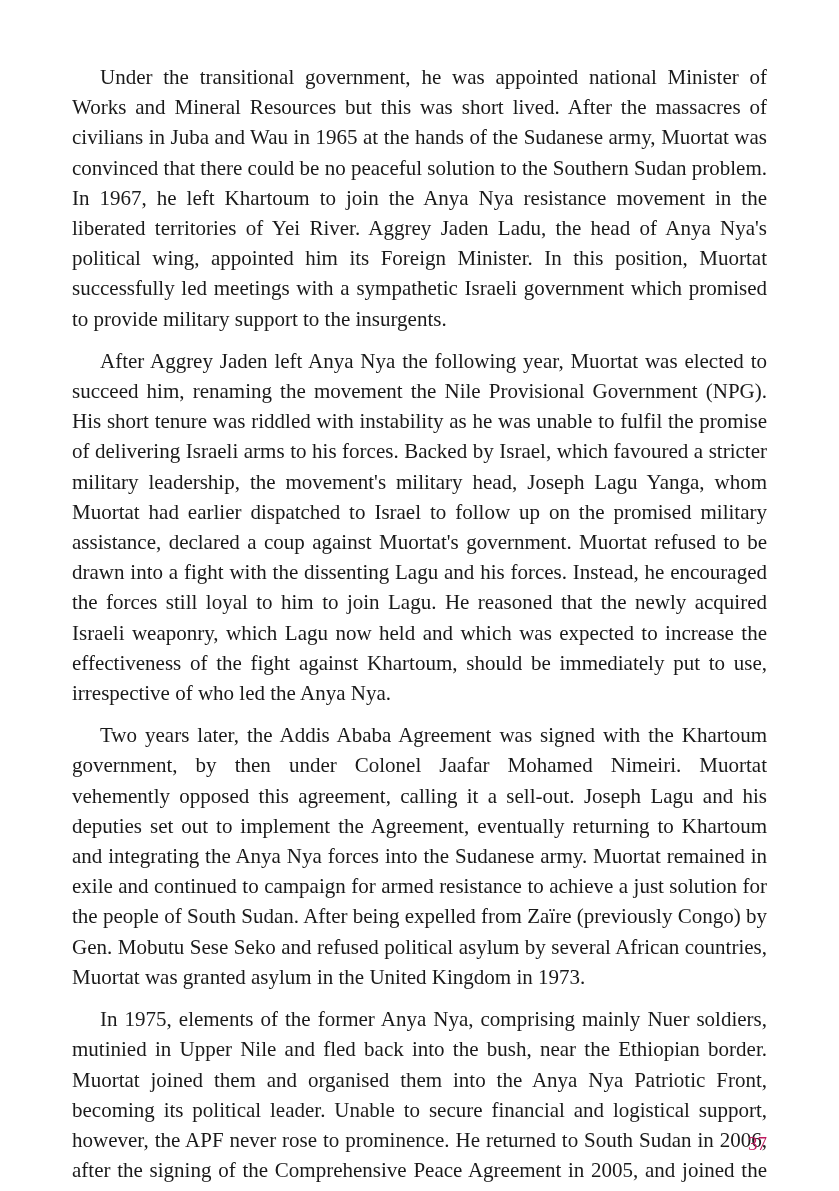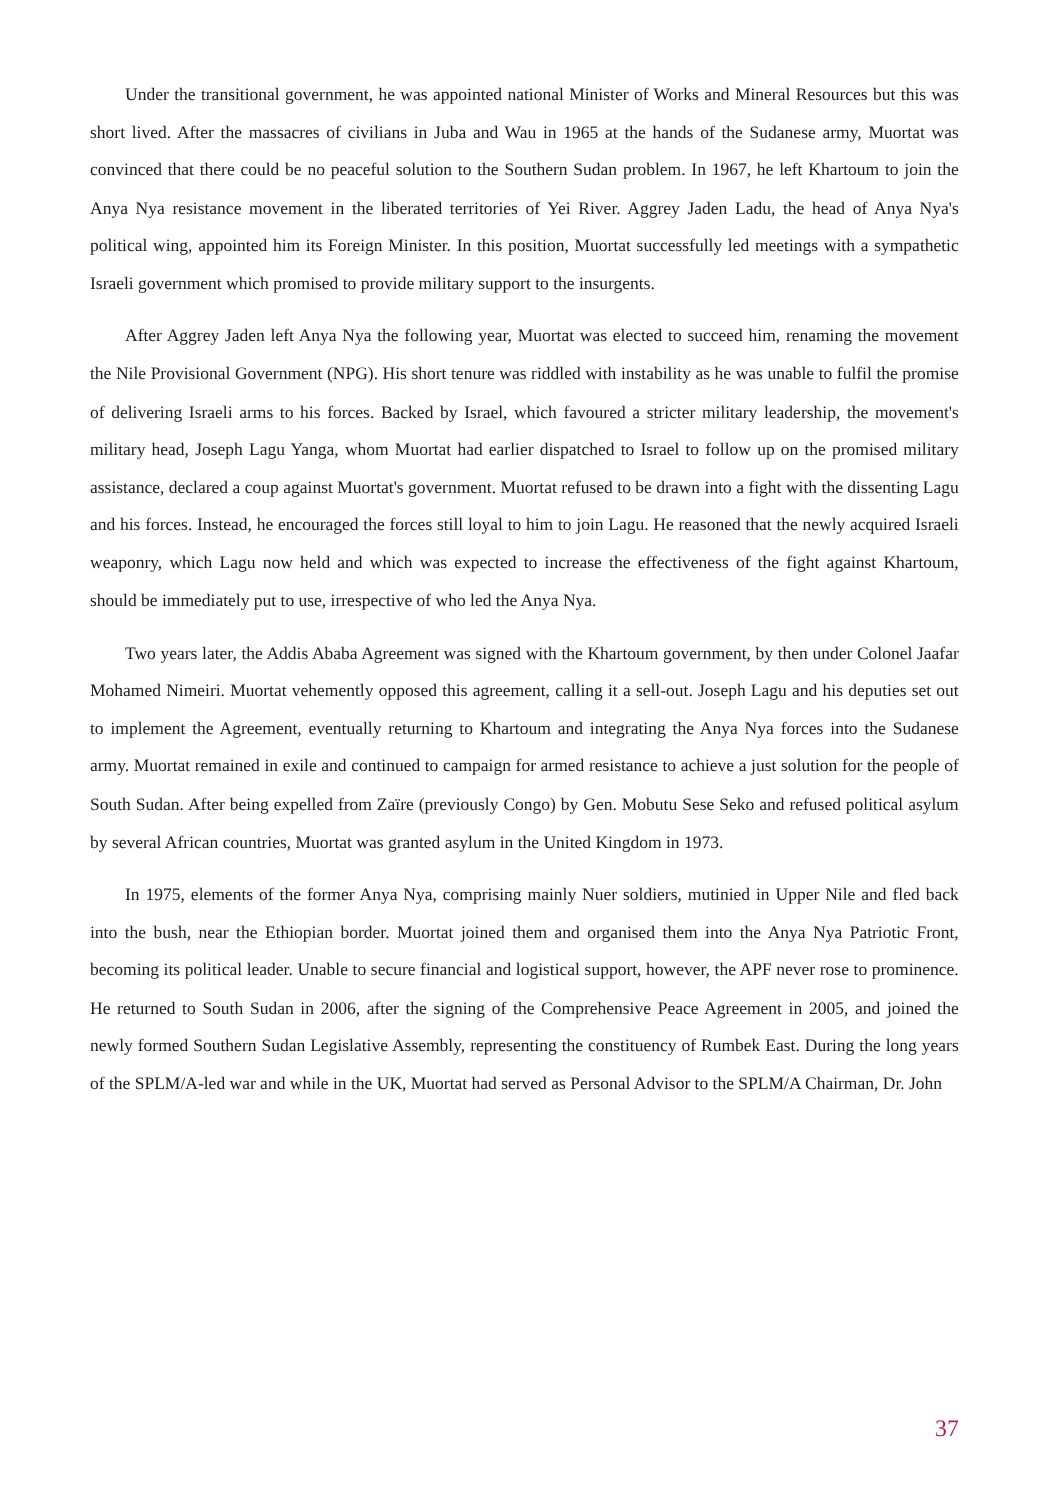--- a/index.html
+++ b/index.html
@@ -22,21 +22,21 @@
     background: #ffffff;
   }
   .body-text {
     width: 695px;
     margin: 0 auto;
   }
   .para {
     margin: 0;
     text-align: justify;
     text-justify: inter-word;
-    font-size: 14px;
+    font-size: 21px;
     line-height: 30.2px;
     text-indent: 28px;
     hyphens: none;
   }
   .para + .para {
     margin-top: 12px;
   }
   .page-number {
     position: absolute;
     right: 72px;

